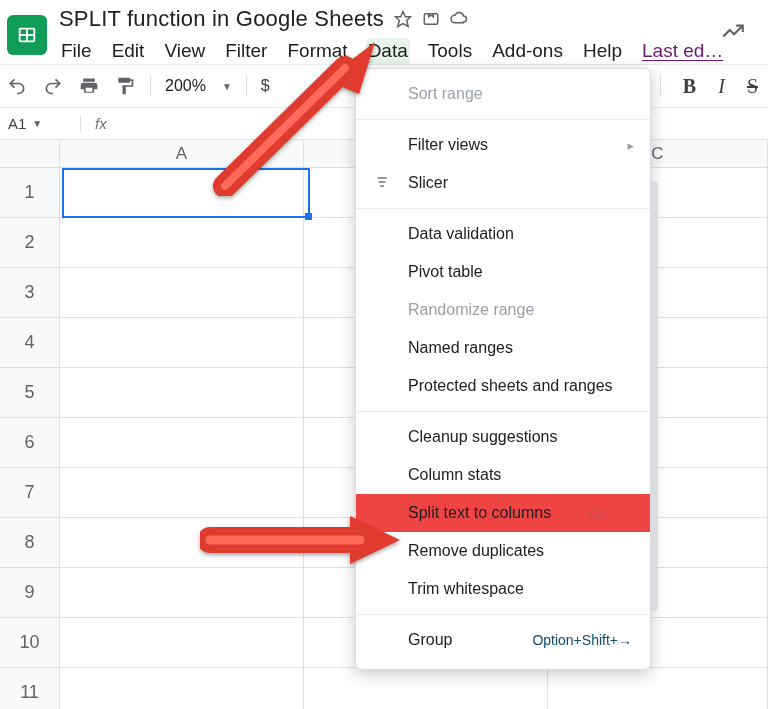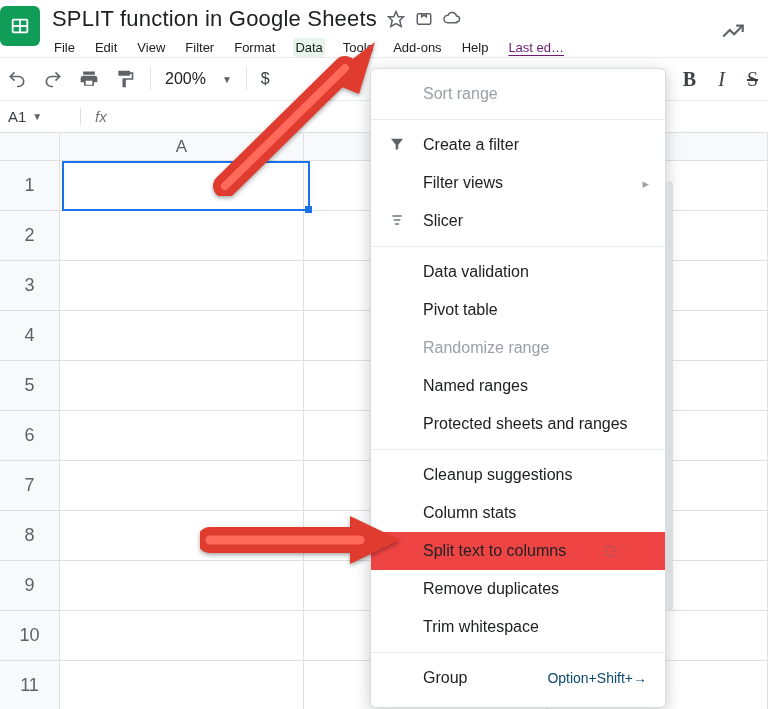--- a/index.html
+++ b/index.html
@@ -1,26 +1,26 @@
 <!DOCTYPE html>
 <html><head>
 <meta charset="utf-8">
 <style>
   * { box-sizing: border-box; margin: 0; padding: 0; font-family: Arial, "Helvetica Neue", Helvetica, sans-serif; }
   html, body { width: 768px; height: 709px; overflow: hidden; background: #fff; }
 
   
-  .titlebar { display: flex; padding: 6px 8px 0 0; }
+  .titlebar { display: flex; align-items: center; padding: 6px 8px 0 7px; }
   .logo { width: 40px; height: 40px; border-radius: 6px; background: #0f9d58; display: flex; align-items: center; justify-content: center; margin-right: 12px; }
   .logo svg { display: block; }
   .title-group { flex: 1; }
   .doc-title-row { display: flex; align-items: center; gap: 10px; }
   .doc-title { font-size: 22px; color: #202124; letter-spacing: 0.2px; }
   .title-icon { color:#5f6368; width:18px; height:18px; display:inline-flex; align-items:center; justify-content:center; }
-  .menubar { display: flex; gap: 16px; padding: 6px 0 0 0; font-size: 13px; color:#202124; }
+  .menubar { display: flex; gap: 16px; padding: 6px 0 0 0; font-size: 19px; color:#202124; }
   .menu-item { padding: 2px 2px; border-radius:4px; cursor:default; }
   .menu-item.active { background:#e6f4ea; }
   .menu-lastedit { color:#701a75; text-decoration: underline; text-underline-offset:3px; }
   .trend-icon { position:absolute; right:22px; top:18px; color:#5f6368; }
 
   
   .toolbar { display:flex; align-items:center; height:44px; border-top:1px solid #e8eaed; border-bottom:1px solid #e8eaed; padding:0 6px; gap:14px; color:#5f6368; font-size:16px; position:relative; }
   .tb-sep { width:1px; height:22px; background:#e0e0e0; }
   .tb-icon { width:22px; height:22px; display:inline-flex; align-items:center; justify-content:center; }
   .zoom { display:flex; align-items:center; gap:16px; color:#202124; }
@@ -48,21 +48,21 @@
   .row-h { width:62px; background:#f8f9fa; border-right:1px solid #e0e0e0; border-bottom:1px solid #e0e0e0; display:flex; align-items:center; justify-content:center; font-size:18px; color:#5f6368; }
   .cell { flex:0 0 244px; border-right:1px solid #e0e0e0; border-bottom:1px solid #e0e0e0; }
   .cell.c3 { flex:0 0 220px; }
 
   
   .sel { position:absolute; left:62px; top:28px; width:248px; height:50px; border:2px solid #1a73e8; pointer-events:none; }
   .sel::after { content:""; position:absolute; right:-4px; bottom:-4px; width:7px; height:7px; background:#1a73e8; }
 
   
   .dropdown {
-    position:absolute; left:370px; top:68px; width:296px;
+    position:absolute; left:355px; top:68px; width:296px;
     background:#fff; border:1px solid #dadce0; border-radius:6px;
     box-shadow:0 4px 16px rgba(60,64,67,.28);
     padding:6px 0 10px 0; z-index:50;
   }
   .dd-item { display:flex; align-items:center; height:38px; padding:0 18px 0 52px; font-size:16px; color:#202124; position:relative; cursor:default; }
   .dd-item.disabled { color:#9aa0a6; }
   .dd-item.hover { background:#ef4444; }
   .dd-item .ico { position:absolute; left:18px; top:50%; transform:translateY(-50%); width:18px; height:18px; color:#5f6368; }
   .dd-item .sub { position:absolute; right:16px; color:#9aa0a6; font-size:13px; }
   .dd-sep { height:1px; background:#e8eaed; margin:6px 0; }
@@ -257,28 +257,20 @@
   <div class="sel"></div>
 </div>
 
 <div class="dropdown">
   <div class="dd-item disabled">
     <span>Sort range</span>
   </div>
   <div class="dd-sep"></div>
 
   <div class="dd-item">
-    <span class="ico">
-      <svg width="16" height="16" viewBox="0 0 24 24" fill="#5f6368">
-          <path d="M3 4h18l-7 9v6l-4 2v-8z"></path>
-        </svg>
-    </span>
-    <span>Create a filter</span>
-  </div>
-  <div class="dd-item">
     <span>Filter views</span>
     <span class="sub">▸</span>
   </div>
   <div class="dd-item">
     <span class="ico">
       <svg width="16" height="16" viewBox="0 0 24 24" fill="none" stroke="#5f6368" stroke-width="2">
           <line x1="5" y1="6" x2="19" y2="6"></line>
           <line x1="7" y1="12" x2="17" y2="12"></line>
           <line x1="9" y1="18" x2="15" y2="18"></line>
         </svg>

